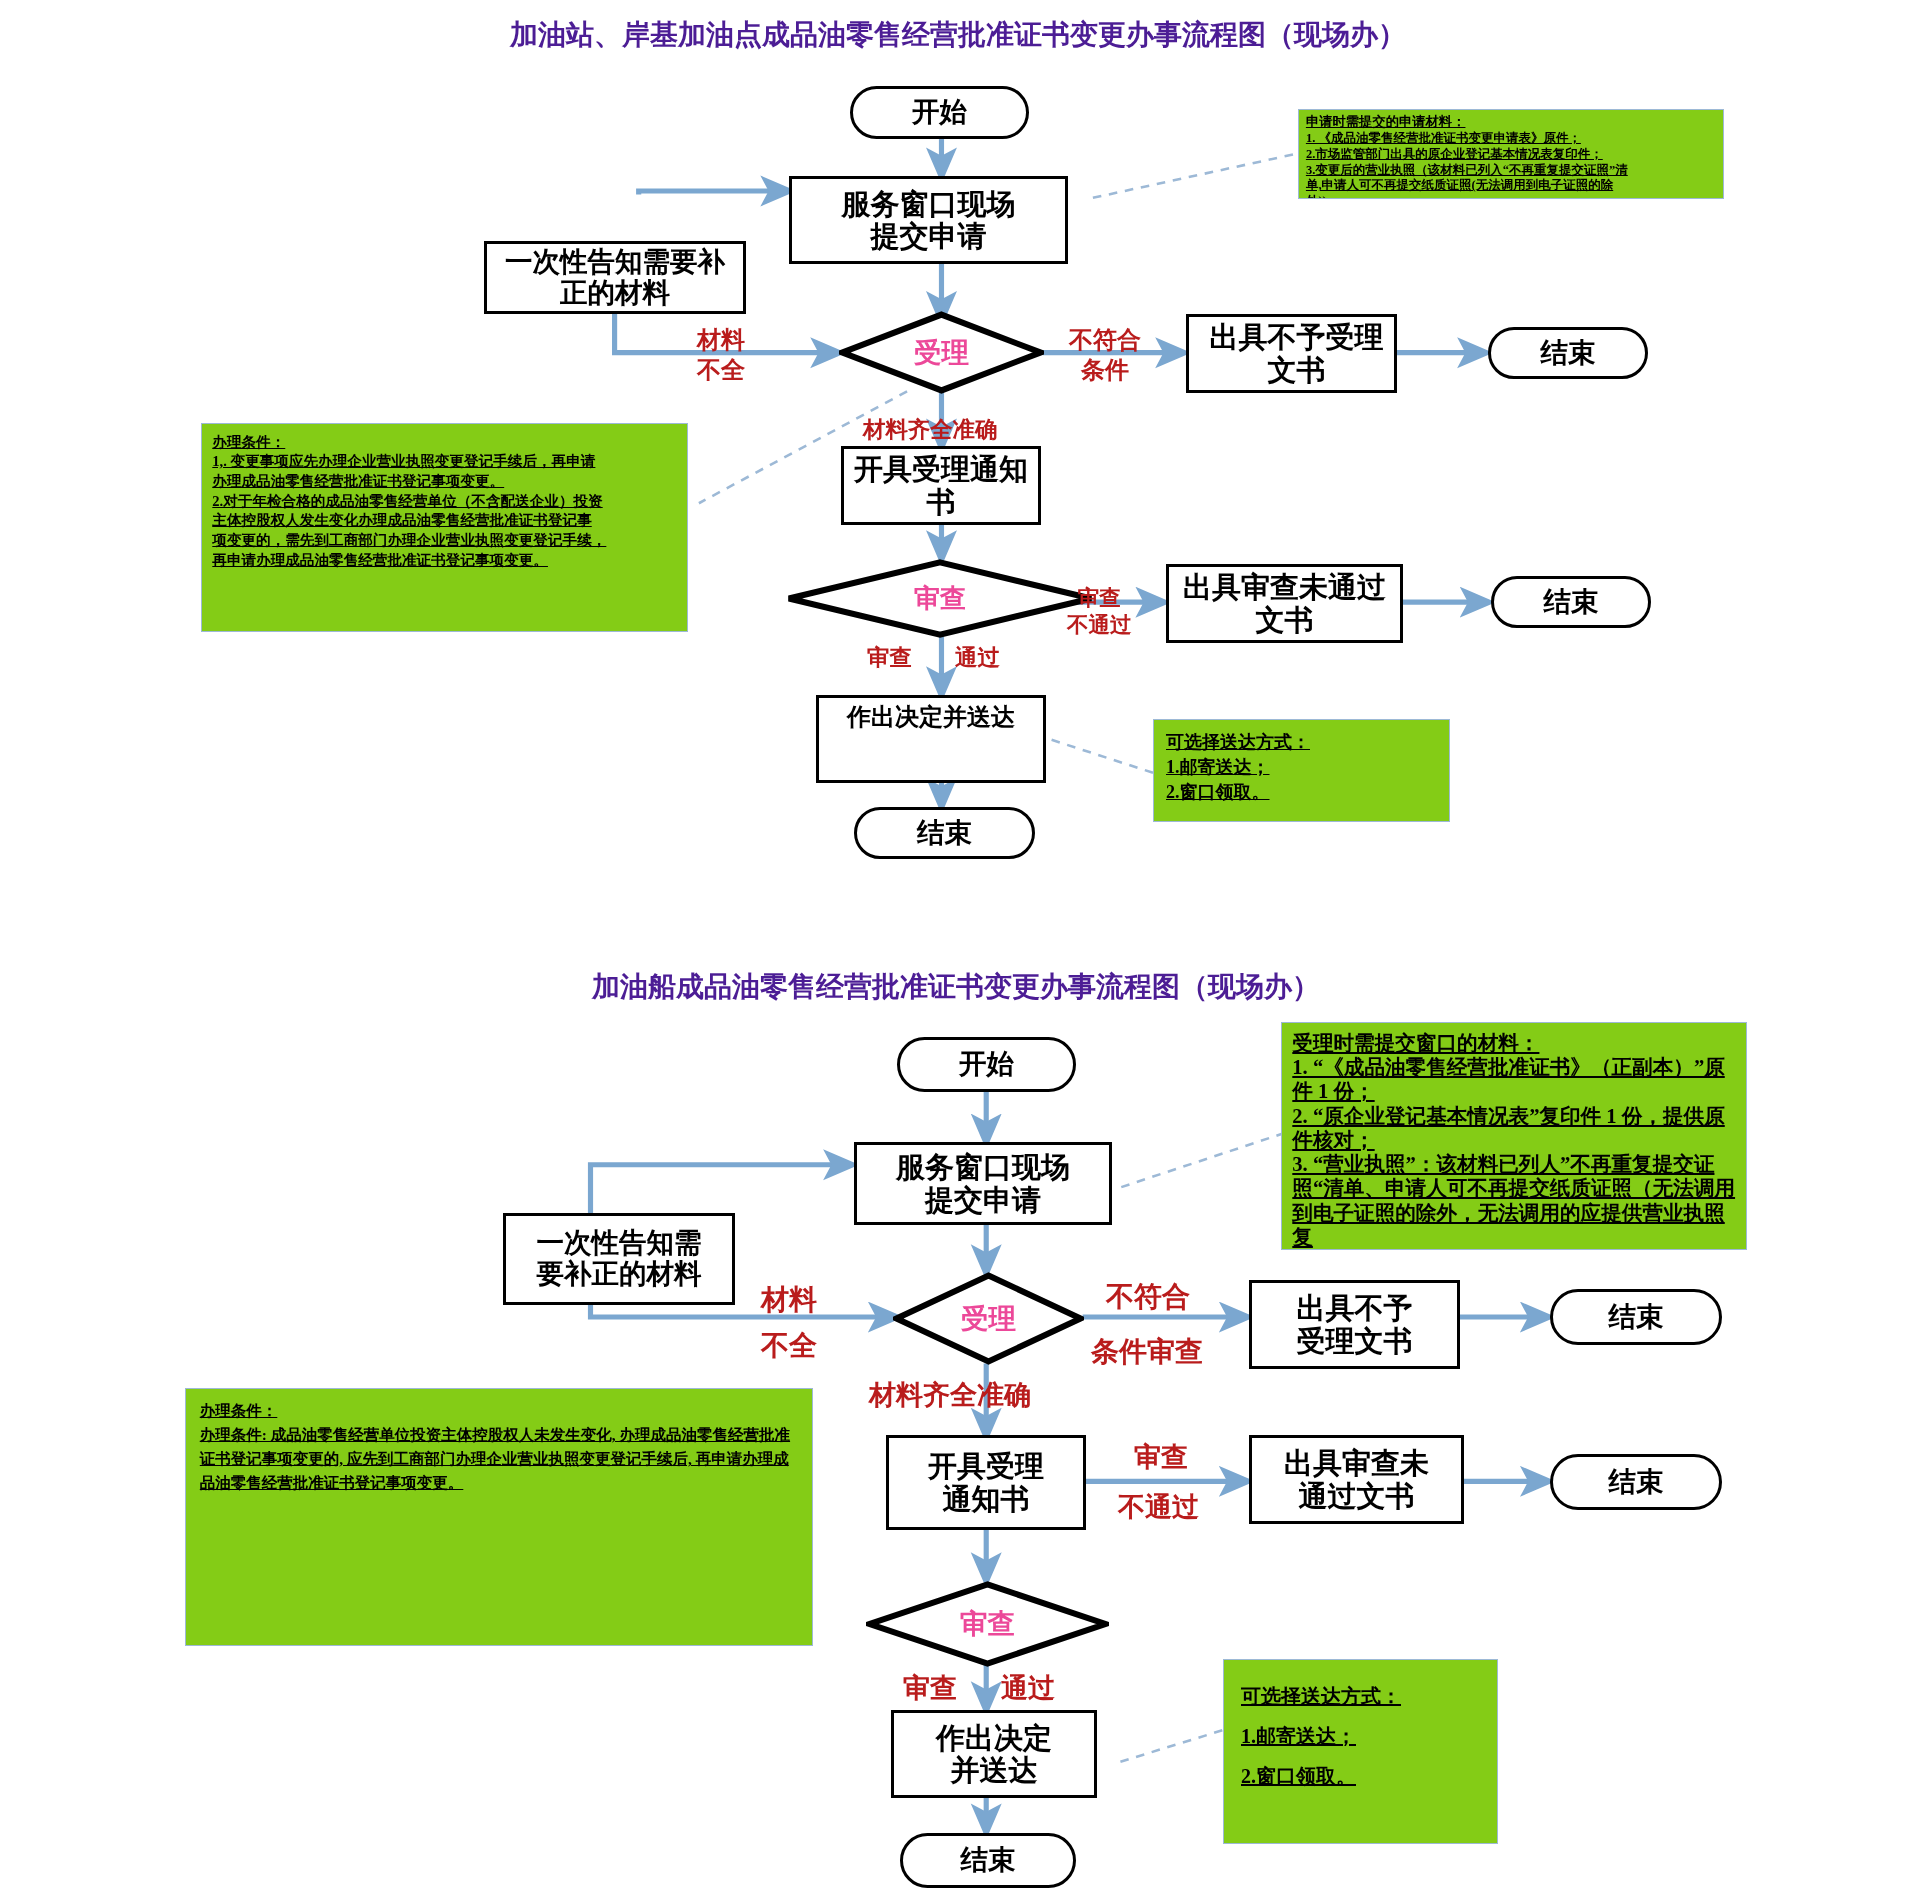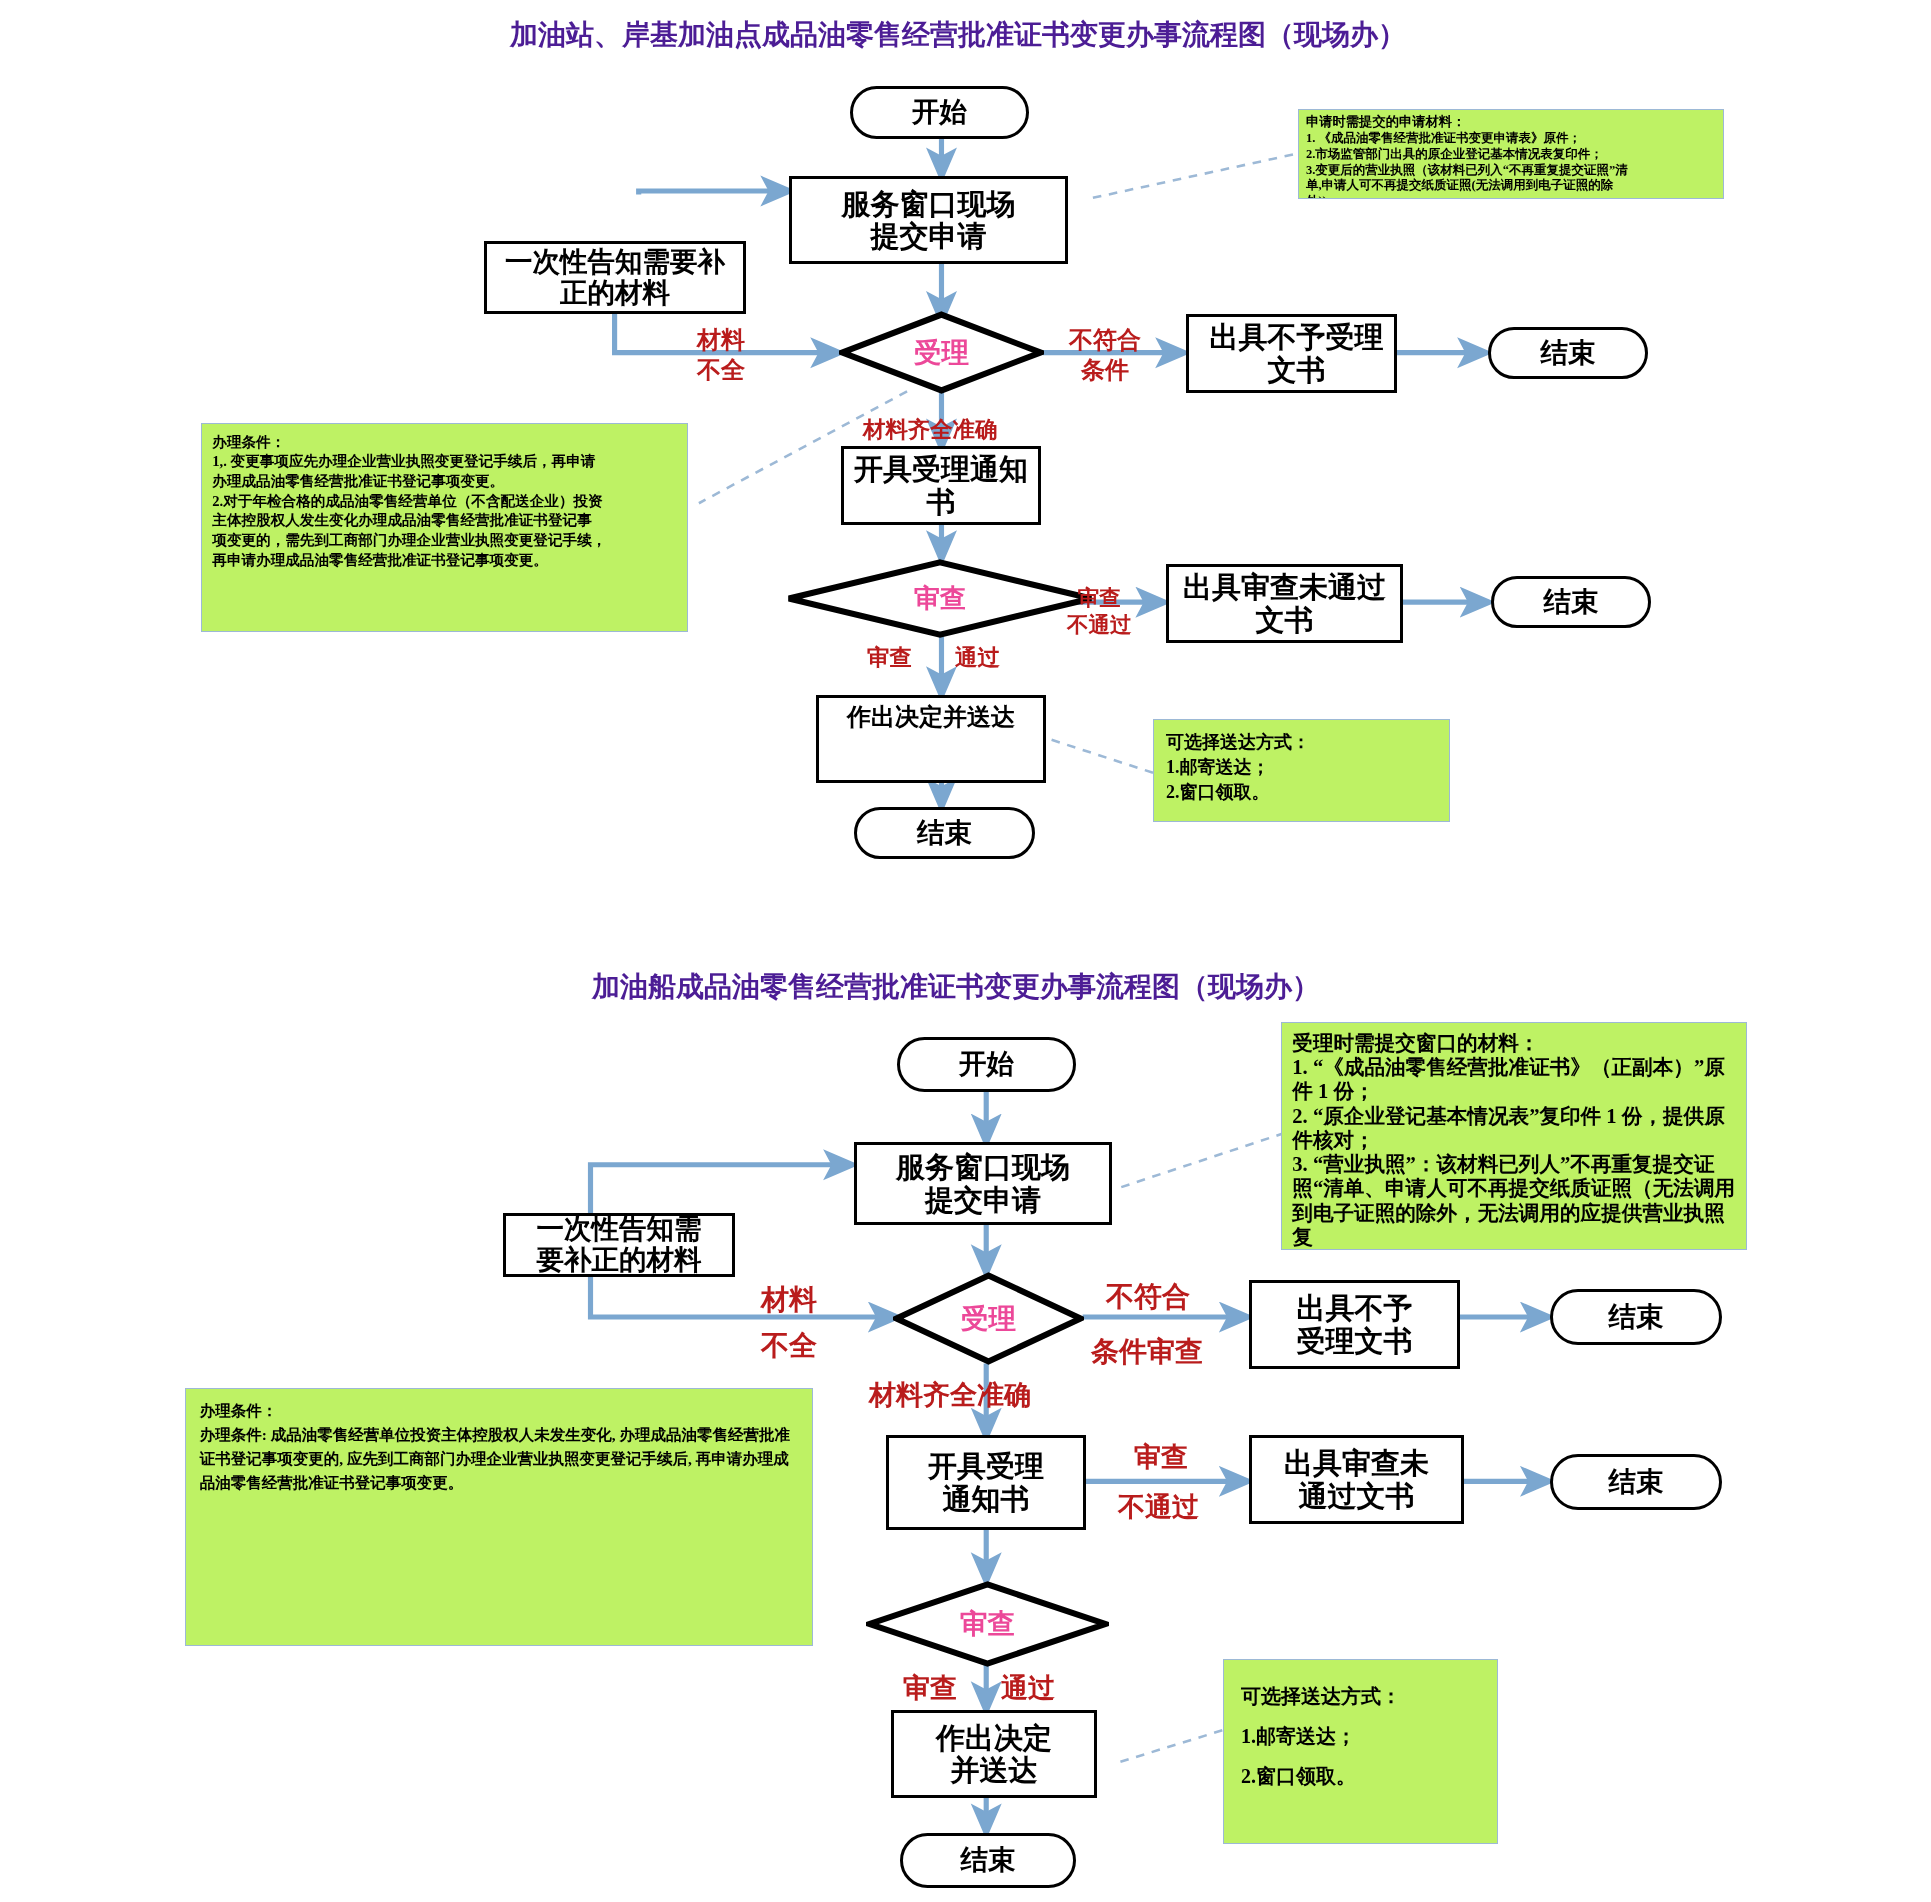--- a/index.html
+++ b/index.html
@@ -79,25 +79,26 @@
     align-items: center;
     justify-content: center;
     font-weight: bold;
     color: #ec4899;
     z-index: 2;
   }
   .infobox {
     position: absolute;
     box-sizing: border-box;
     border: 1.3px solid #9DB9D6;
-    background: #bef264;
+    background: #84cc16;
     color: #000000;
     font-weight: bold;
     z-index: 3;
     overflow: hidden;
+    text-decoration: underline;
   }
   .infobox .line {
     white-space: pre-wrap;
   }
   .edge-label {
     position: absolute;
     color: #b91c1c;
     font-weight: bold;
     white-space: pre;
     text-align: center;
@@ -258,21 +259,21 @@
     <div class="line">2.窗口领取。</div>
   </div>
 
   <div class="title" style="left:564px; top:968px; font-size:28px;">加油船成品油零售经营批准证书变更办事流程图（现场办）</div>
 
   <div class="node terminator" style="left:897px; top:1037px; width:179px; height:55px; font-size:27.5px;">开始</div>
 
   <div class="node rect" style="left:854px; top:1142px; width:258px; height:83px; font-size:29px; white-space:pre-line;">服务窗口现场
 提交申请</div>
 
-  <div class="node rect" style="left:503px; top:1213px; width:232px; height:64px; font-size:27.5px; white-space:pre-line;">一次性告知需
+  <div class="node rect" style="left:503px; top:1213px; width:232px; height:92px; font-size:27.5px; white-space:pre-line;">一次性告知需
 要补正的材料</div>
 
   <div class="diamond-wrap" style="left:893px; top:1272px; width:191px; height:93px;">
     <svg width="191" height="93" viewBox="0 0 222 108">
       <polygon points="111,4 218,54 111,104 4,54" fill="#ffffff" stroke="#000000" stroke-width="7"></polygon>
     </svg>
     <div class="diamond-label" style="font-size:27.5px;">受理</div>
   </div>
 
   <div class="node rect" style="left:1249px; top:1272px; width:211px; height:89px; font-size:29px; white-space:pre-line;margin-top:8px;">出具不予

